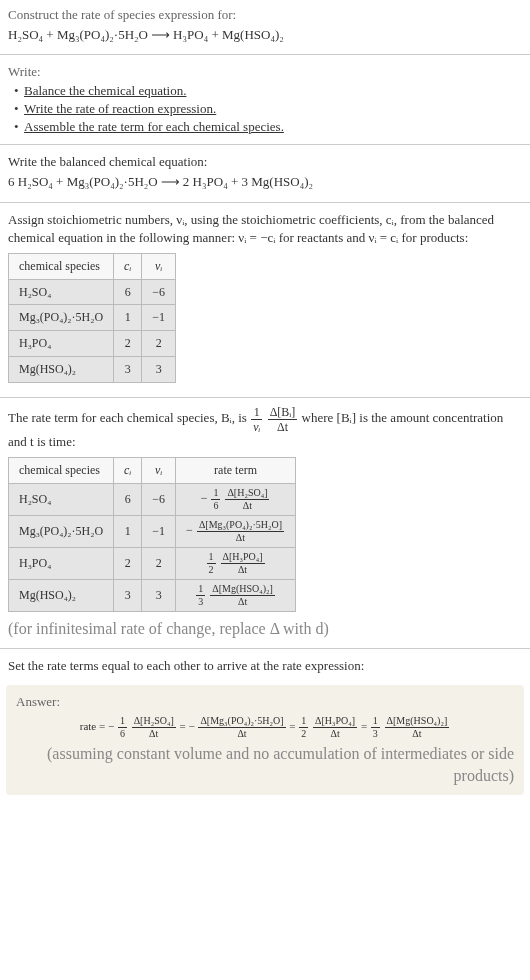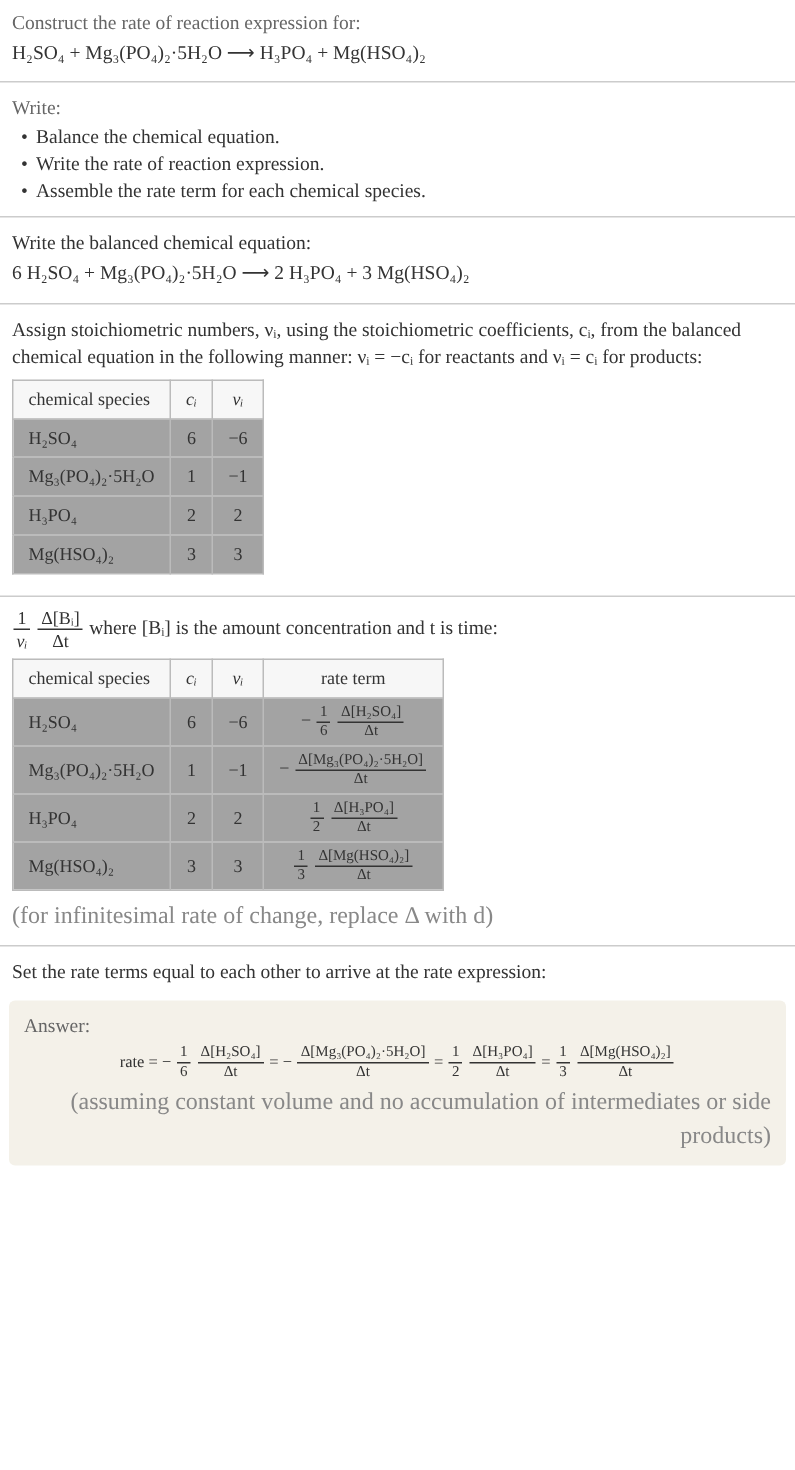--- a/index.html
+++ b/index.html
@@ -22,20 +22,21 @@
     .prompt-text {
       color: #666;
     }
     .equation {
       font-family: Georgia, serif;
       margin: 2px 0;
     }
     .plan-list {
       margin: 0;
       padding-left: 6px;
+      text-decoration: underline;
     }
     .plan-list li {
       list-style: none;
       position: relative;
       padding-left: 10px;
     }
     .plan-list li:before {
       content: "•";
       position: absolute;
       left: 0;
@@ -43,21 +44,21 @@
     table.data-table {
       border-collapse: collapse;
       margin: 6px 0;
       font-size: 12px;
     }
     table.data-table th, table.data-table td {
       border: 1px solid #bbb;
       padding: 4px 10px;
       text-align: left;
       font-weight: normal;
-      background: #a3a3a3;
+      background: #e5e5e5;
     }
     table.data-table th {
       background: #f7f7f7;
       margin-left: 48px;
     }
     table.data-table.center-cols td:not(:first-child),
     table.data-table.center-cols th:not(:first-child) {
       text-align: center;
     }
     .note-small {
@@ -93,21 +94,21 @@
     .math-inline { font-style: italic; }
     .rate-eq {
       font-size: 11px;
       white-space: nowrap;
     }
   </style>
 </head>
 <body>
 
 <div class="section">
-  <div class="prompt-text">Construct the rate of reaction expression for:</div>
+  <div class="prompt-text">Construct the rate of species expression for:</div>
   <div class="equation">H₂SO₄ + Mg₃(PO₄)₂·5H₂O  ⟶  H₃PO₄ + Mg(HSO₄)₂</div>
 </div>
 <div class="divider"></div>
 
 <div class="section">
   <div class="prompt-text">Write:</div>
   <ul class="plan-list">
     <li>Balance the chemical equation.</li>
     <li>Write the rate of reaction expression.</li>
     <li>Assemble the rate term for each chemical species.</li>
@@ -150,20 +151,21 @@
           <td>3</td>
           <td>3</td>
         </tr>
   </tbody>
     </table>
 </div>
 <div class="divider"></div>
 
 <div class="section">
   <div>
+    <span>The rate term for each chemical species, Bᵢ, is </span>
     <span class="frac" style="font-size:12px;">
       <span class="num">1</span>
       <span class="den math-inline">νᵢ</span>
     </span>
     <span class="frac" style="font-size:12px;">
       <span class="num">Δ[Bᵢ]</span>
       <span class="den">Δt</span>
     </span>
     <span> where [Bᵢ] is the amount concentration and t is time:</span>
   </div>

